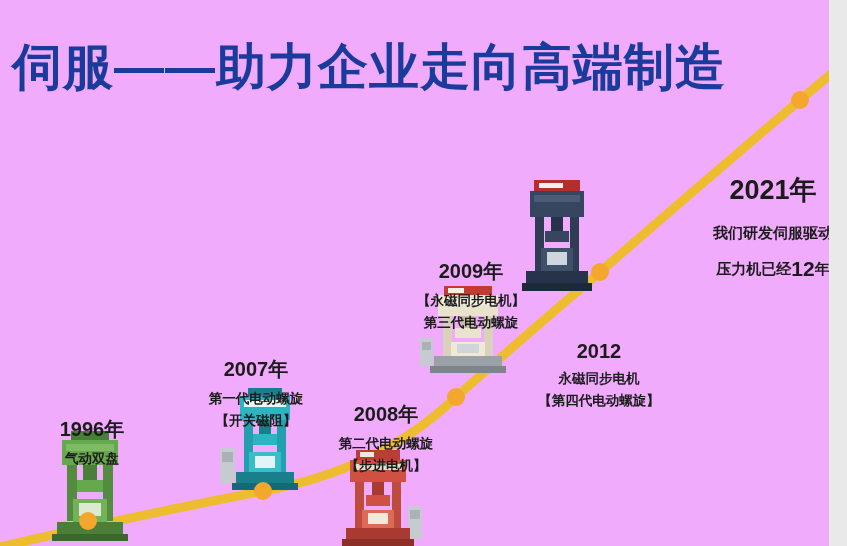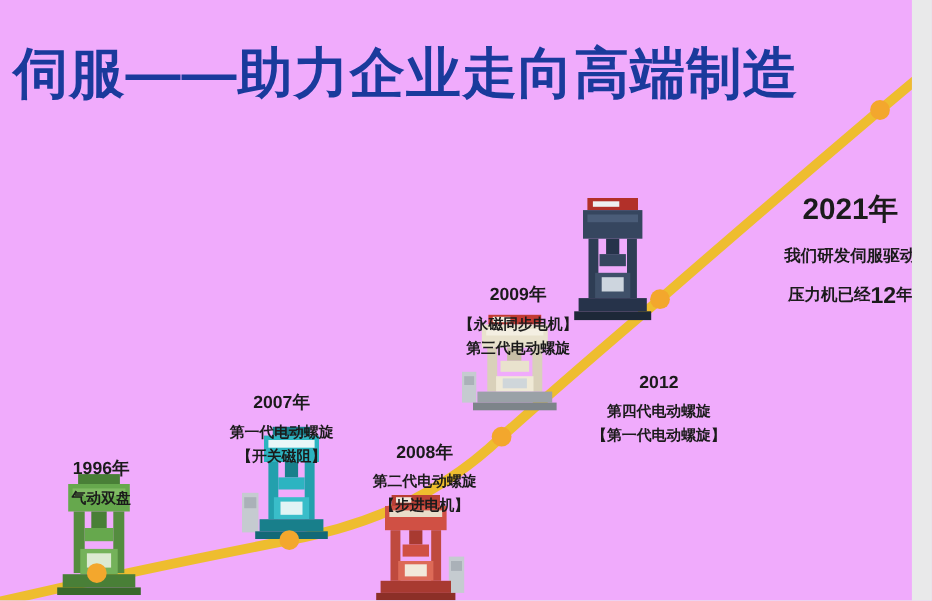--- a/index.html
+++ b/index.html
@@ -12,21 +12,21 @@
   .layer { position:absolute; left:0; top:0; width:847px; height:546px; pointer-events:none; }
   .curve-layer { z-index:1; }
   .machine { position:absolute; z-index:2; }
   .dots-layer { z-index:3; }
   .title {
     position:absolute; left:12px; top:34px; z-index:5;
     font-size:50px; font-weight:bold; color:#1a3a9c;
     letter-spacing:1px; white-space:nowrap;
   }
   .milestone { position:absolute; z-index:4; text-align:center; color:#1b1b1b;margin-top:32px; }
-  .ms-year { font-size:16px; font-weight:bold; margin-bottom:5px; }
+  .ms-year { font-size:20px; font-weight:bold; margin-bottom:5px; }
   .ms-line { font-size:13.5px; font-weight:bold; line-height:1.6; }
   .ms-1996 { left:34px;  top:384px; width:116px; }
   .ms-2007 { left:195px; top:324px; width:122px; }
   .ms-2008 { left:324px; top:369px; width:124px; }
   .ms-2009 { left:407px; top:226px; width:128px; }
   .ms-2012 { left:536px; top:308px; width:126px; }
   .ms-2021 { left:698px; top:140px; width:150px; }
   .ms-2021 .ms-2021-year { font-size:27px; font-weight:bold; margin-bottom:10px; }
   .ms-2021 .ms-2021-line { font-size:15px; font-weight:bold; line-height:2.0; }
   .ms-2021 .big-num { font-size:21px; font-weight:bold; vertical-align:-2px; }
@@ -65,22 +65,22 @@
   </div>
 
   <div class="milestone ms-2009">
     <div class="ms-year">2009年</div>
     <div class="ms-line">【永磁同步电机】</div>
     <div class="ms-line">第三代电动螺旋</div>
   </div>
 
   <div class="milestone ms-2012">
     <div class="ms-year">2012</div>
-    <div class="ms-line">第四代电动螺旋</div>
-    <div class="ms-line">【第一代电动螺旋】</div>
+    <div class="ms-line">永磁同步电机</div>
+    <div class="ms-line">【第四代电动螺旋】</div>
   </div>
 
   <div class="milestone ms-2021">
     <div class="ms-2021-year">2021年</div>
     <div class="ms-2021-line">我们研发伺服驱动</div>
     <div class="ms-2021-line">
       <span>压力机已经</span><span class="big-num">12</span><span>年</span>
     </div>
   </div>
 

